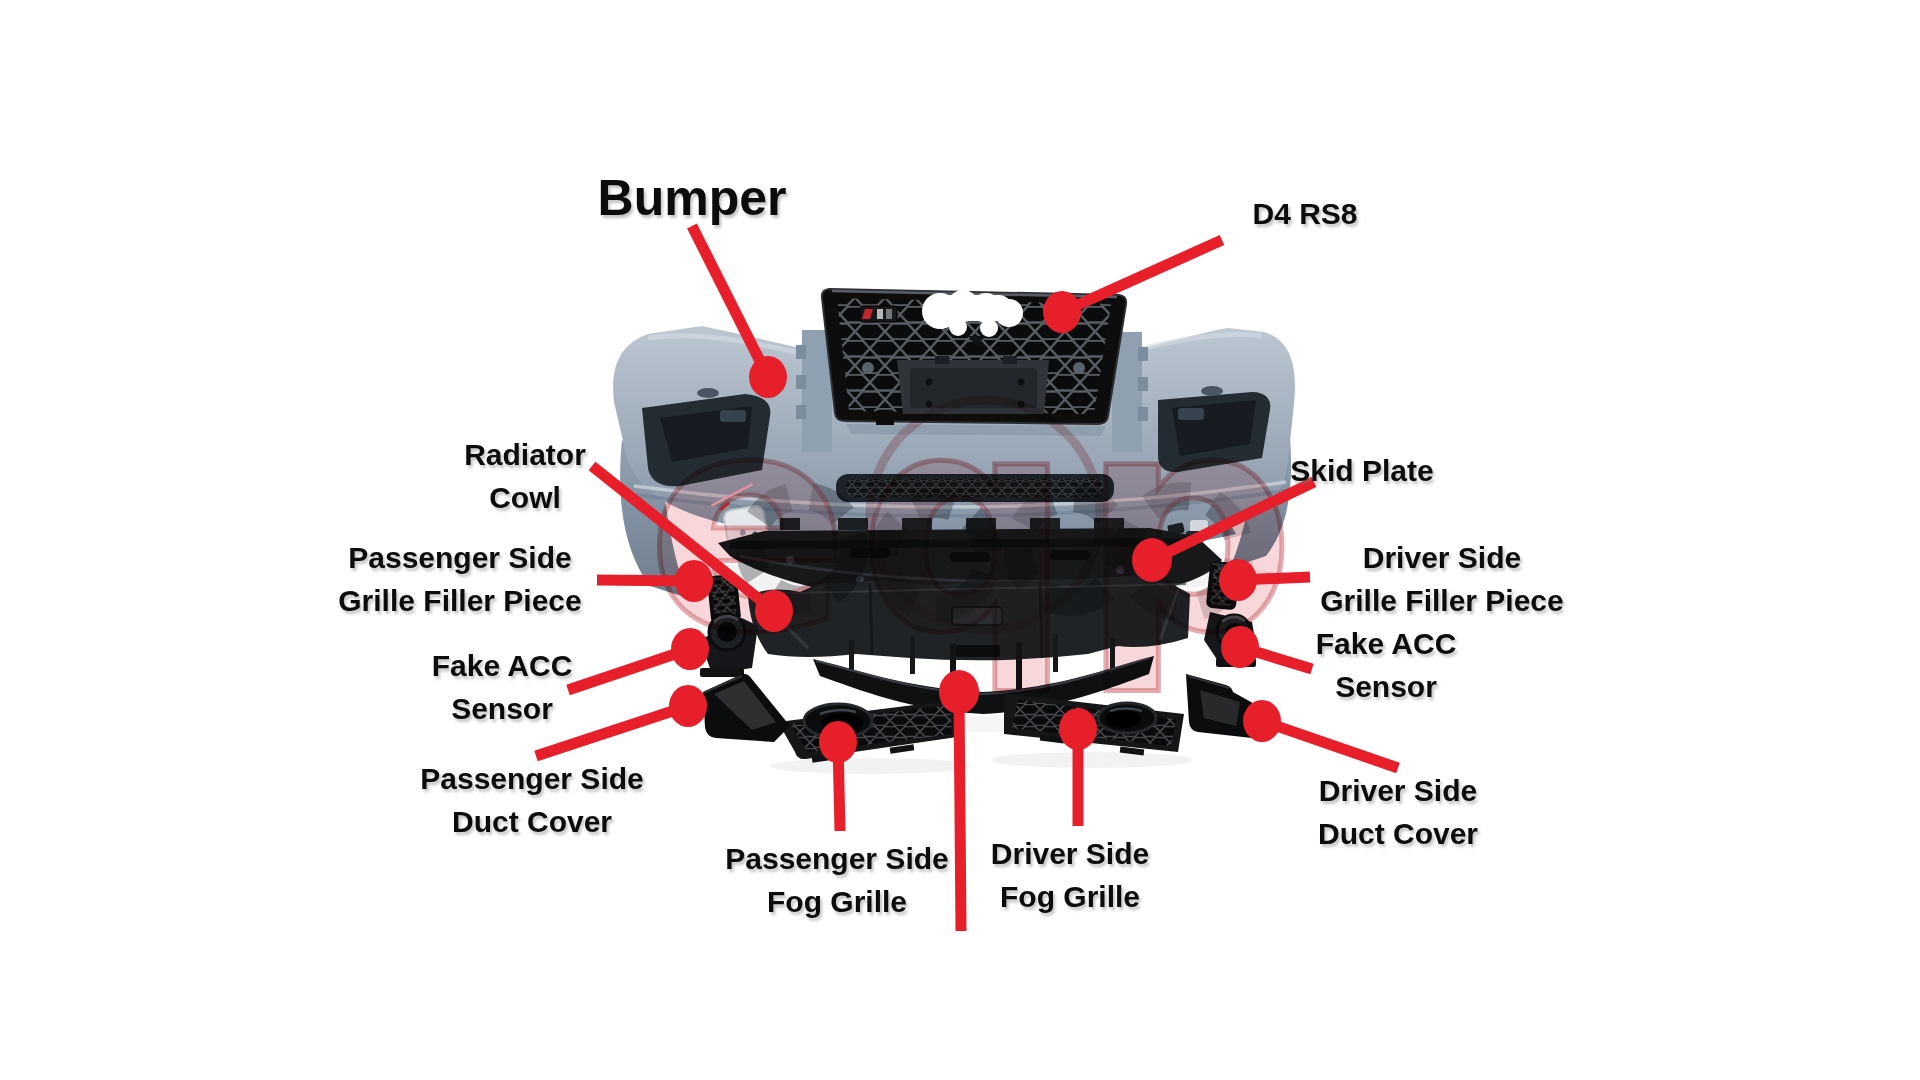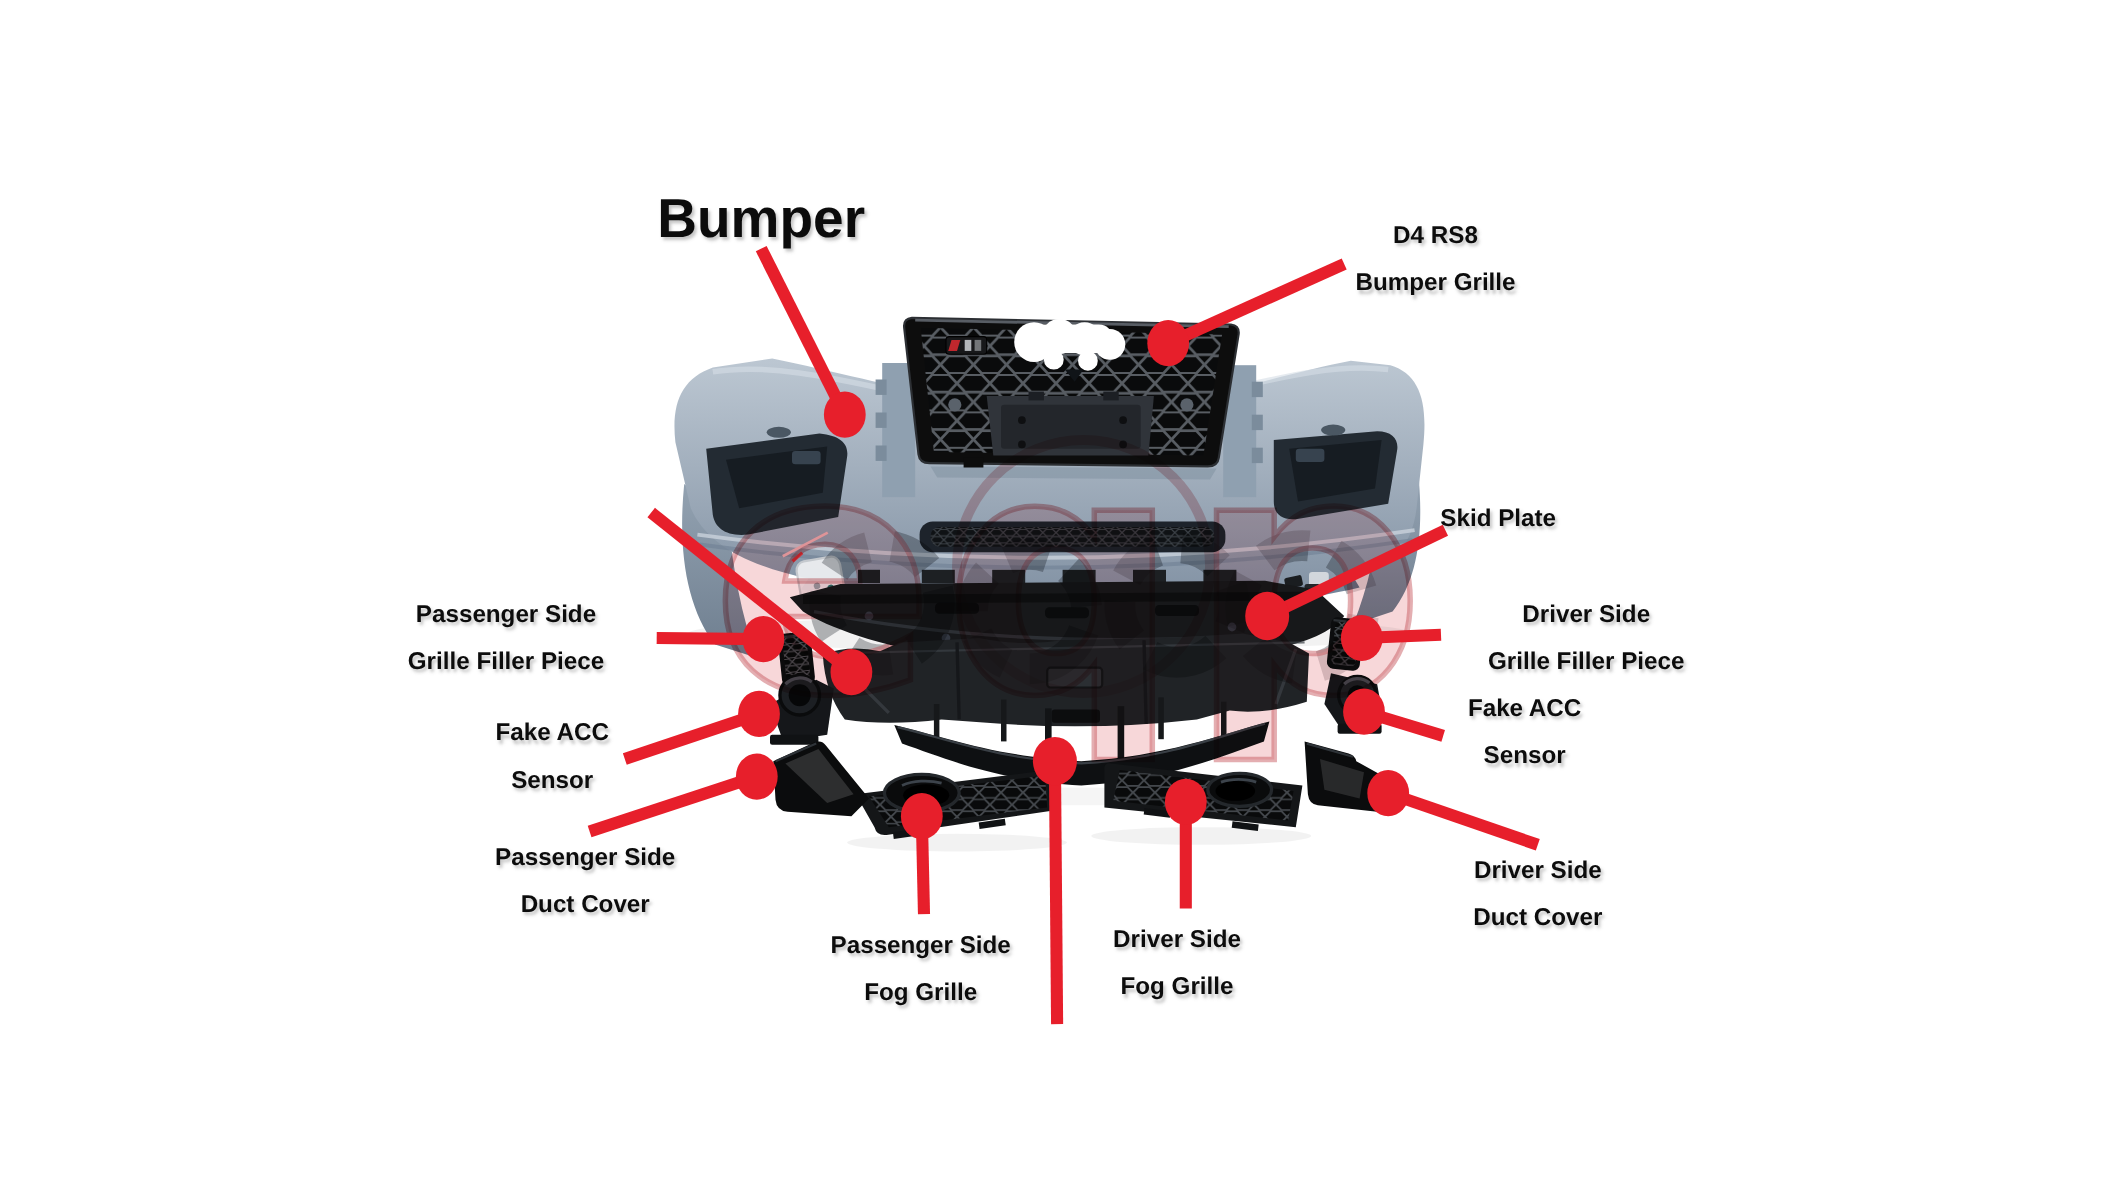--- a/index.html
+++ b/index.html
@@ -3,21 +3,21 @@
 <meta charset="utf-8">
 <style>
   html,body{margin:0;padding:0;background:#ffffff;}
   .canvas{
     position:relative;width:1920px;height:1080px;background:#ffffff;overflow:hidden;
     font-family:"Liberation Sans",sans-serif;
   }
   .canvas svg.scene{position:absolute;left:0;top:0;}
   .lbl{
     position:absolute;transform:translateX(-50%);
-    color:#0c0c0c;font-weight:700;font-size:22px;line-height:43px;
+    color:#0c0c0c;font-weight:700;font-size:30px;line-height:43px;
     text-align:center;white-space:nowrap;
     text-shadow:2px 3px 3px rgba(125,125,125,0.45);
   }
   .lbl span{display:block;}
   .lbl.big{font-size:50px;line-height:46px;}
 </style>
 </head>
 <body>
 
 <div class="canvas">
@@ -315,23 +315,26 @@
       <ellipse cx="1262" cy="721" rx="19" ry="21"></ellipse>
     </g>
   </svg>
 
   <div class="lbl big" style="left:692px;top:175px;">
     <span>Bumper</span>
   </div>
 
   <div class="lbl" style="left:1305px;top:192px;">
     <span>D4 RS8</span>
-    <span>Bumper Grille</span>
-  </div>
-
+  </div>
+
+  <div class="lbl" style="left:525px;top:433px;">
+    <span>Radiator</span>
+    <span>Cowl</span>
+  </div>
 
   <div class="lbl" style="left:460px;top:536px;">
     <span>Passenger Side</span>
     <span>Grille Filler Piece</span>
   </div>
 
   <div class="lbl" style="left:502px;top:644px;">
     <span>Fake ACC</span>
     <span>Sensor</span>
   </div>

